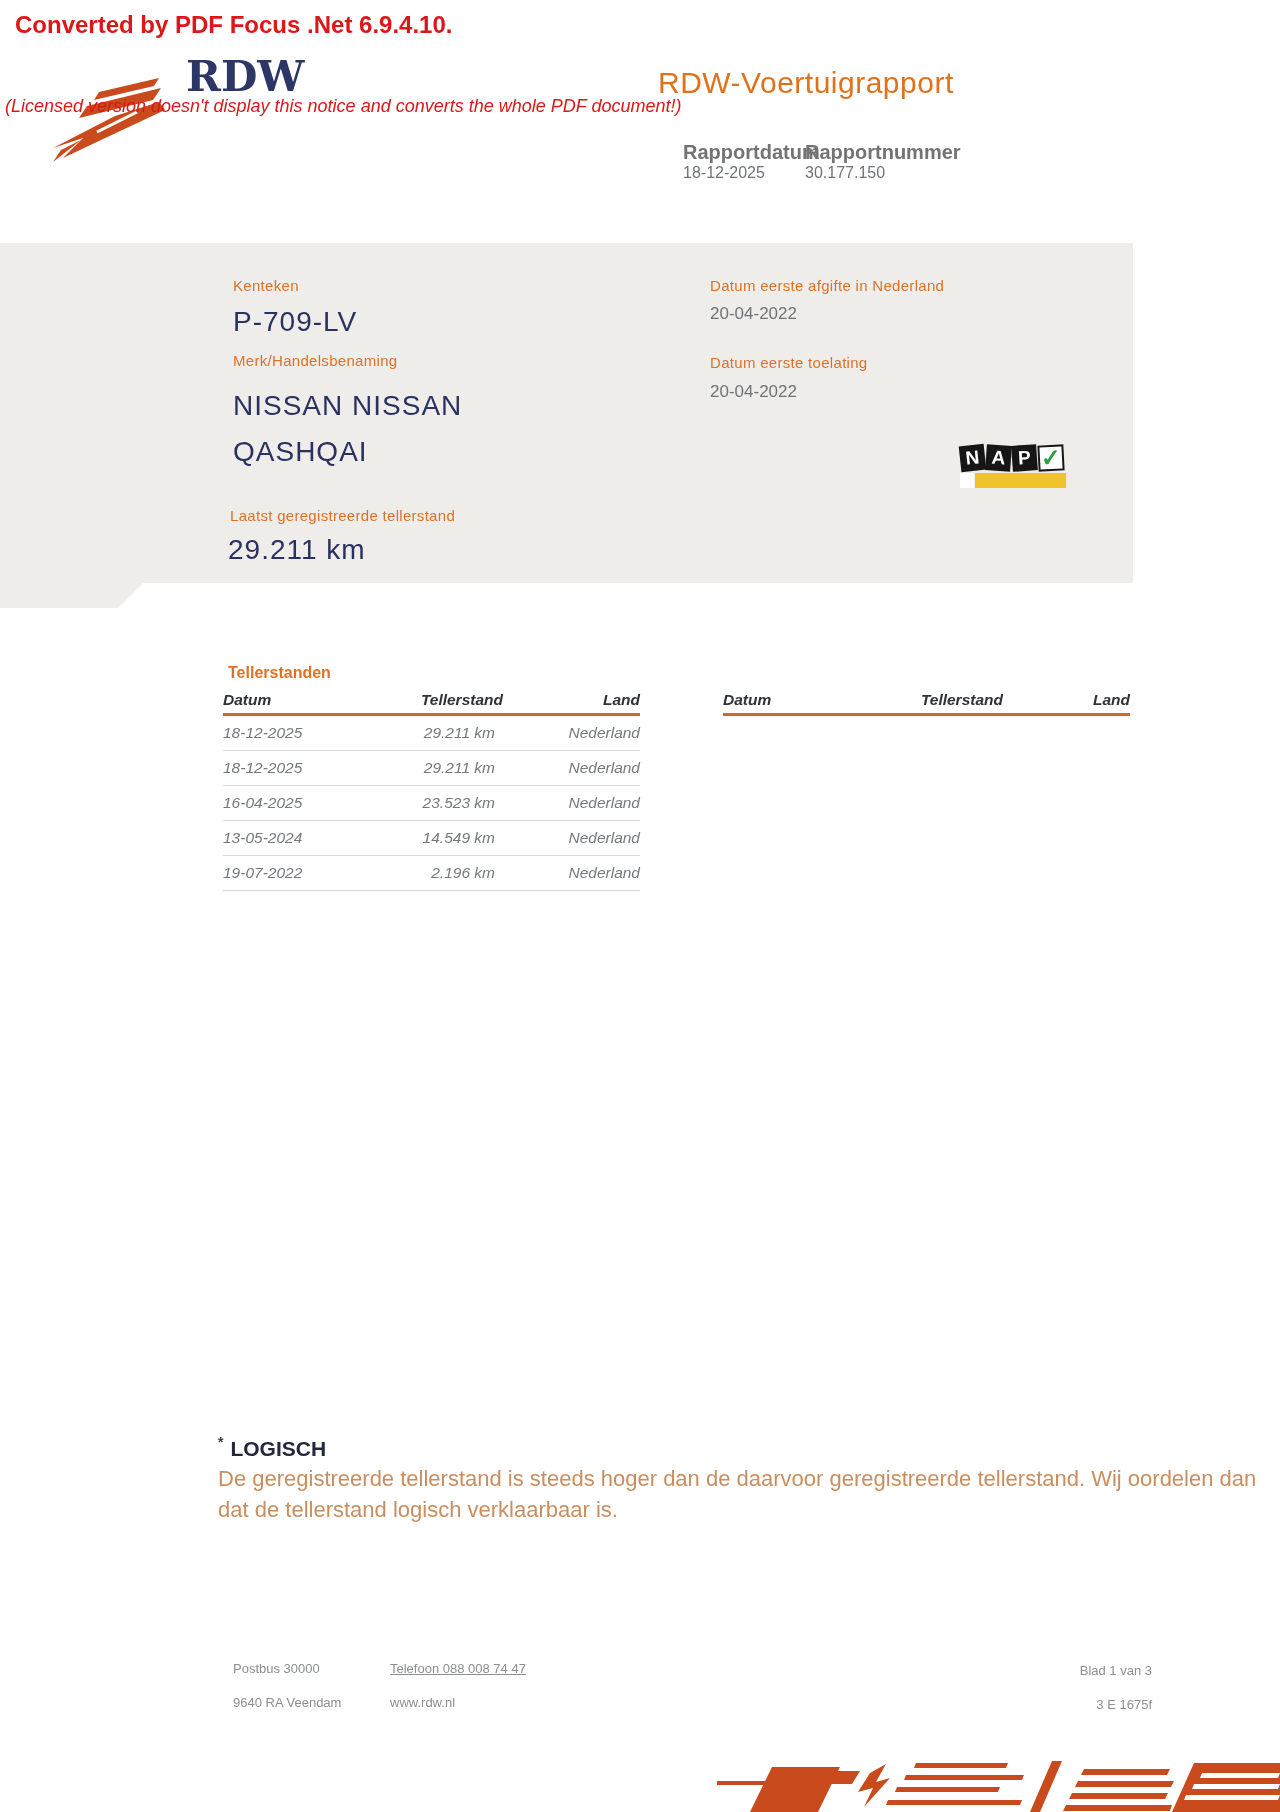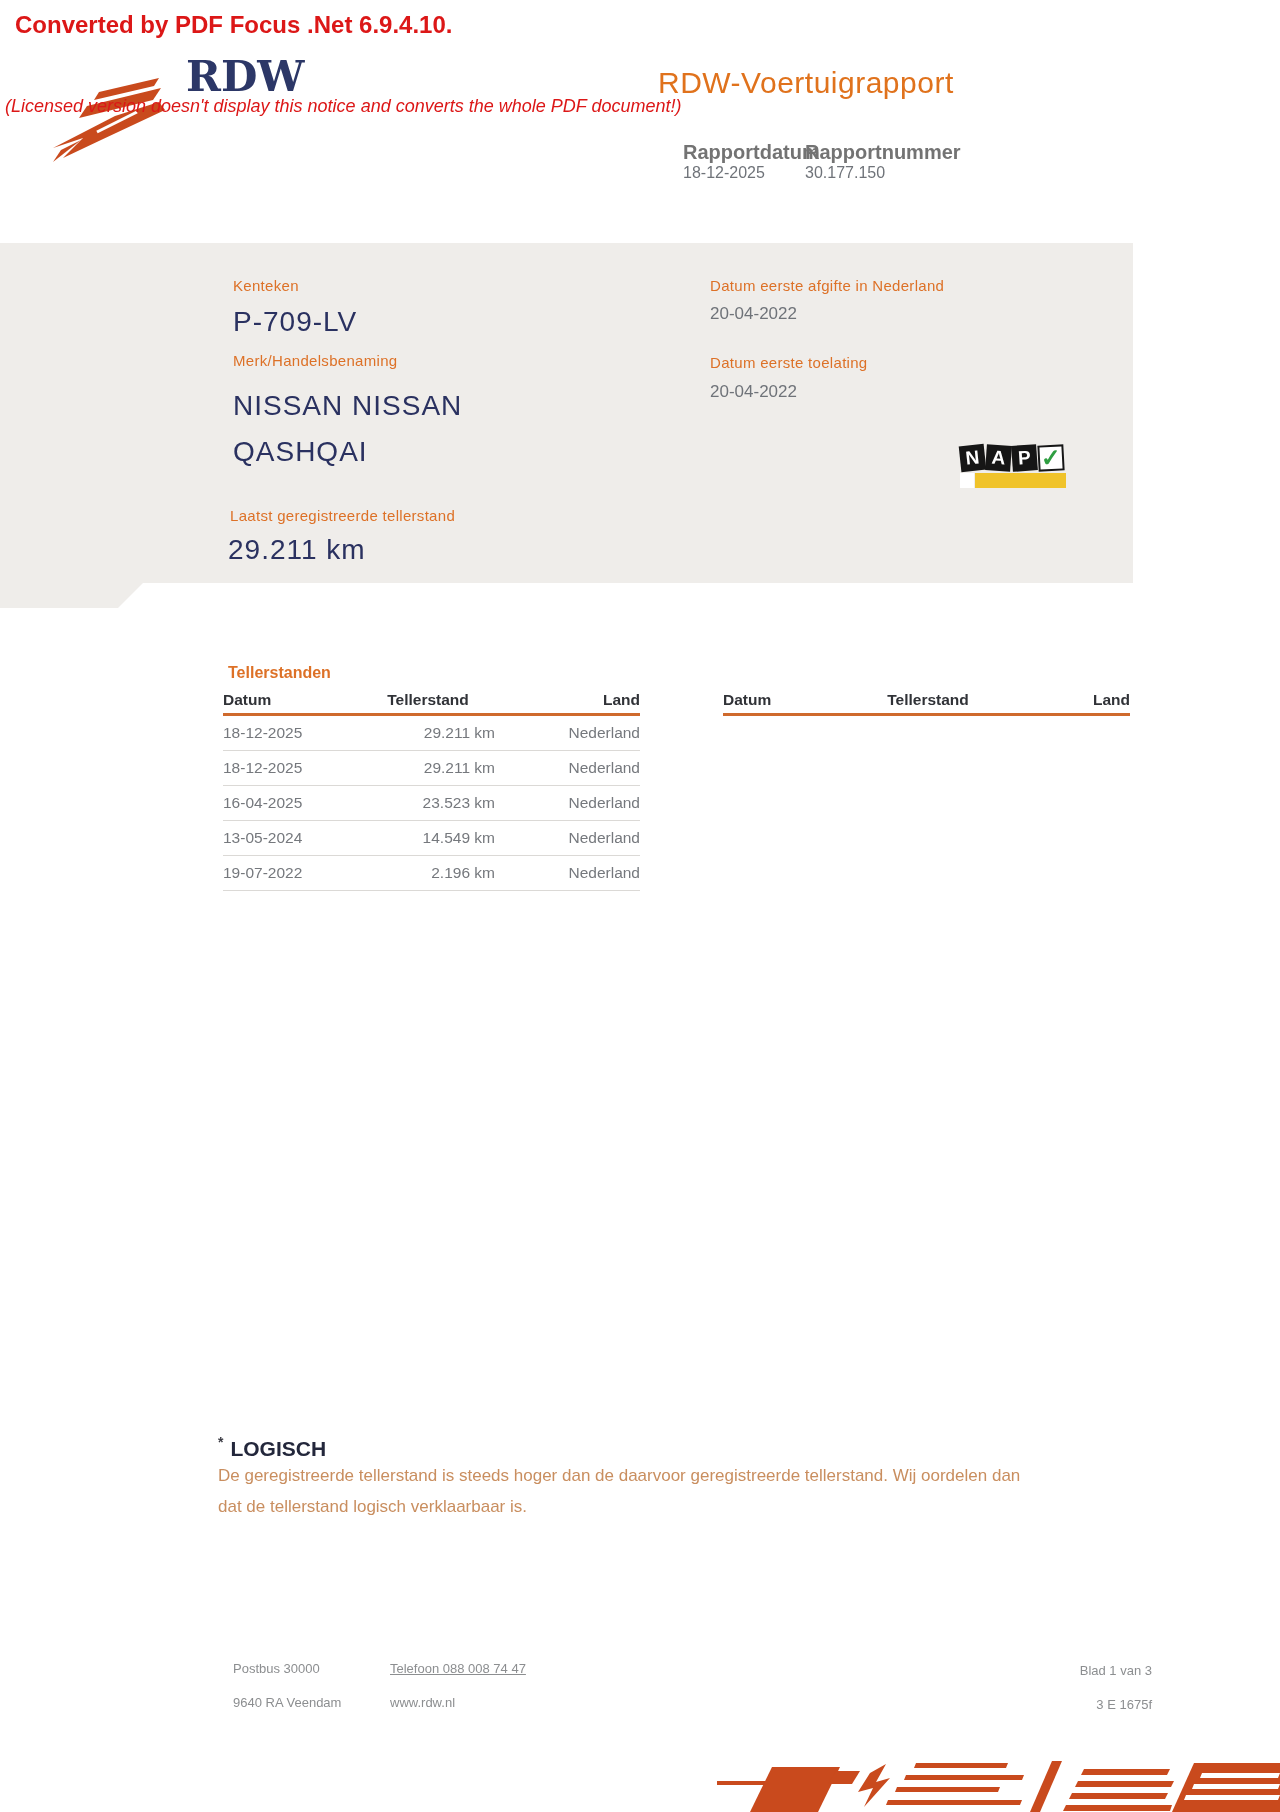--- a/index.html
+++ b/index.html
@@ -53,33 +53,33 @@
   .nap-sq { width:25px; height:26px; background:#161616; color:#ffffff; font-weight:bold;
             font-size:19px; display:flex; align-items:center; justify-content:center; }
   .nap-sq.r1 { transform:rotate(-6deg); } .nap-sq.r2 { transform:rotate(4deg); }
   .nap-sq.r3 { transform:rotate(-4deg); }
   .nap-check { width:26px; height:26px; background:#ffffff; border:2px solid #161616;
                color:#2f9e41; font-weight:bold; font-size:24px; line-height:20px;
                display:flex; align-items:center; justify-content:center; transform:rotate(-3deg); }
 
   
   .section-title { left:228px; top:664px; font-size:16px; font-weight:bold; color:#dd7127; }
-  .mtable { position:absolute; top:691px; }
+  .mtable { position:absolute; top:691px;font-style:italic; }
   .t1 { left:223px; width:417px; } .t2 { left:723px; width:407px; }
   .thead { display:grid; grid-template-columns:130px 150px 1fr; padding-bottom:4px;
            border-bottom:3px solid #cf6a2d; font-size:15.5px; font-weight:bold; color:#303237; }
-  .thead .c2 { text-align:center; } .thead .c3 { text-align:right; }
+  .thead .c2 { text-align:right; } .thead .c3 { text-align:right; }
   .trow { display:grid; grid-template-columns:130px 150px 1fr; height:35px; align-items:center;
           border-bottom:1px solid #dbd9d6; font-size:15.5px; color:#75787d; }
   .trow .c2 { text-align:right; padding-right:8px; } .trow .c3 { text-align:right; }
 
   
   .fn-title { left:218px; top:1434px; font-size:21px; font-weight:bold; color:#23273b; }
   .fn-ast { font-size:14px; vertical-align:9px; font-weight:bold; color:#3c3c44; margin-right:7px; }
-  .fn-line { font-size:17px; color:#c98e5f; }
+  .fn-line { font-size:22px; color:#c98e5f; }
   .fn1 { left:218px; top:1466px; } .fn2 { left:218px; top:1497px; }
 
   
   .ft { font-size:13px; color:#8c8e90; }
   .ft-a1 { left:233px; top:1661px; } .ft-a2 { left:233px; top:1695px; }
   .ft-b1 { left:390px; top:1661px;text-decoration:underline; } .ft-b2 { left:390px; top:1695px; }
   .ft-r  { left:952px; width:200px; text-align:right; }
   .ft-r1 { top:1663px; } .ft-r2 { top:1697px; }
 
   .footer-art { left:700px; top:1757px; }

